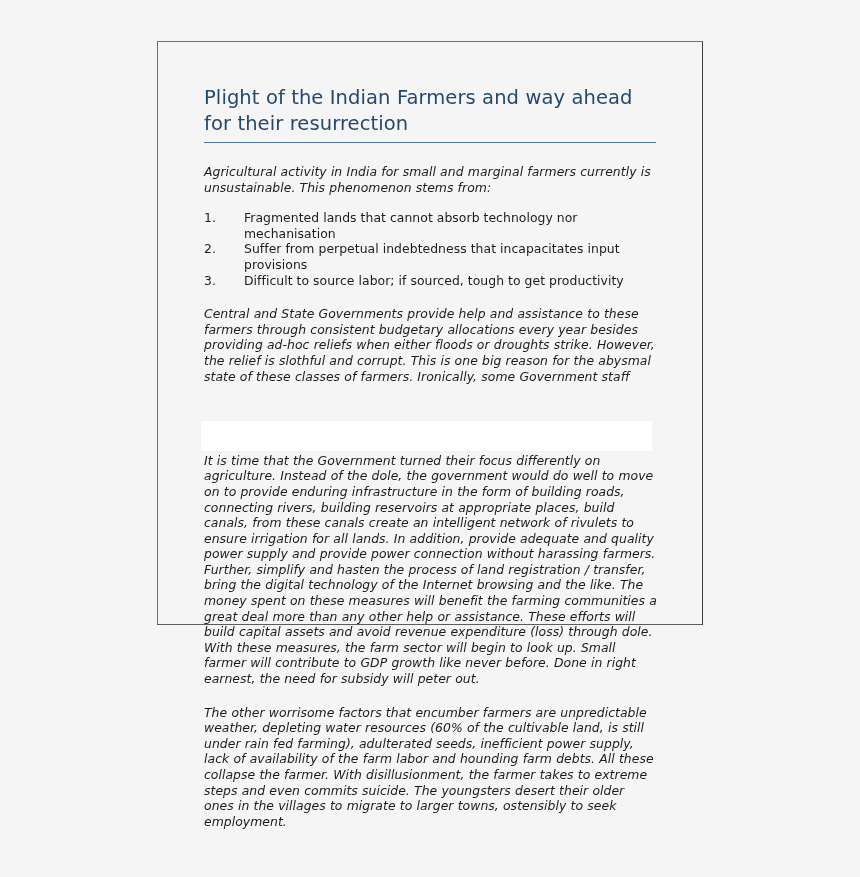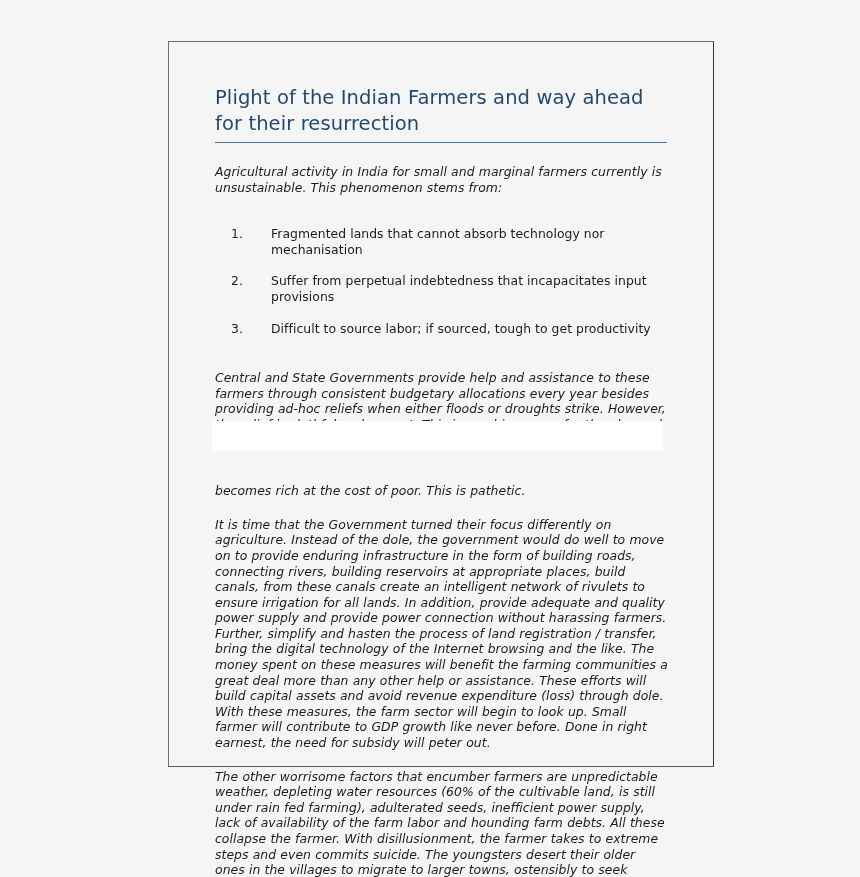--- a/index.html
+++ b/index.html
@@ -9,24 +9,24 @@
   }
   body {
     width: 860px;
     height: 877px;
     font-family: "DejaVu Sans", sans-serif;
     overflow: hidden;
   }
 
   #page {
     position: absolute;
-    left: 168px;
+    left: 157px;
     top: 41px;
     width: 546px;
-    height: 726px;
+    height: 584px;
     background: #f5f5f6;
     border: 1px solid #6e6e73;
     border-right-color: #3a3a3e;
     border-bottom-color: #5a5a5f;
     box-sizing: border-box;
   }
 
   #content {
     position: absolute;
     left: 46px;
@@ -64,21 +64,21 @@
   .gap-sm  { height: 15px; }
   .gap-md  { height: 18px; }
   .gap-lg  { height: 21px; }
 
   .list-block { margin: 0; }
 
   .list-row {
     font-size: 12.4px;
     line-height: 15.6px;
     color: #1c1c1c;
-    margin: 16px;
+    margin: 0;
     padding-left: 40px;
     text-indent: -40px;
     letter-spacing: 0.05px;
   }
   .list-num {
     display: inline-block;
     width: 40px;
     text-indent: 0;
   }
 

